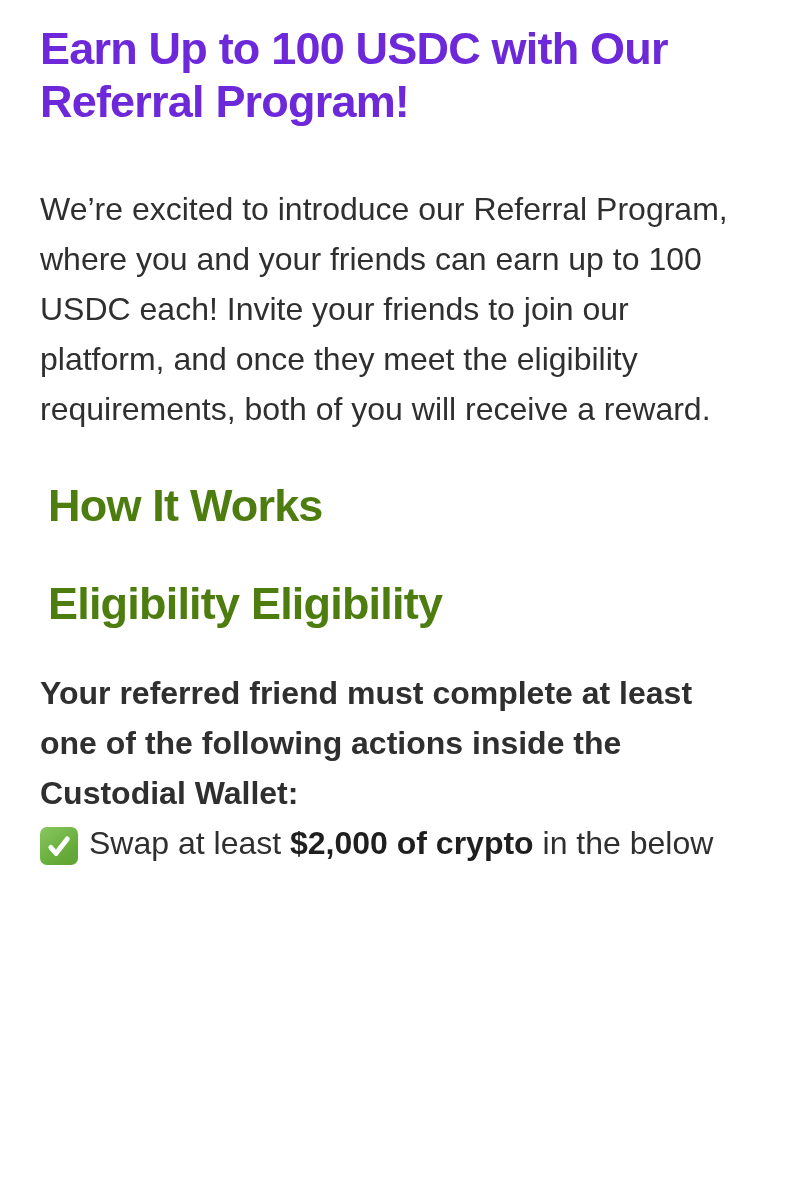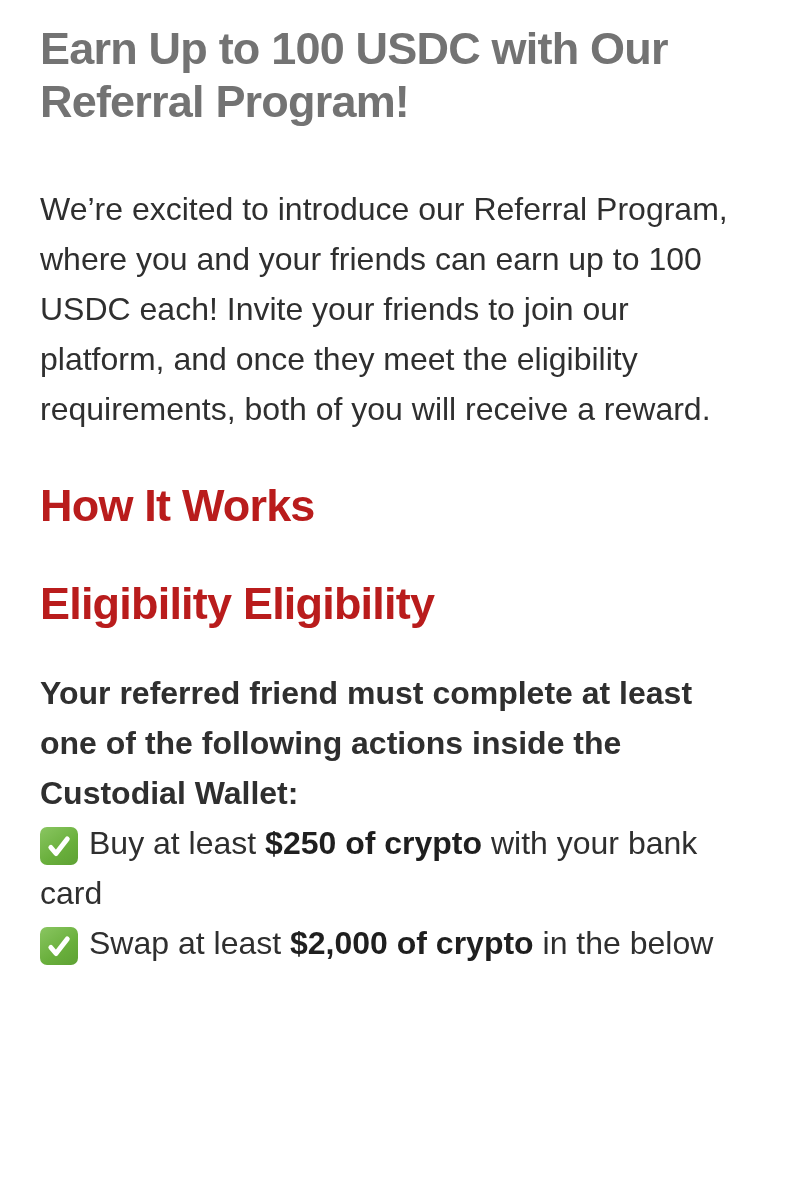--- a/index.html
+++ b/index.html
@@ -18,29 +18,29 @@
     box-sizing: content-box;
     width: 700px;
     padding: 20px 60px 0 40px;
   }
   h1 {
     margin: 2px 0 0 0;
     font-size: 45px;
     line-height: 53px;
     font-weight: 700;
     letter-spacing: -0.8px;
-    color: #737373;
+    color: #6d28d9;
   }
   h2 {
-    margin: 46px 0 0 0;
+    margin: 46px 0 0 8px;
     font-size: 45px;
     line-height: 52px;
     font-weight: 700;
     letter-spacing: -0.8px;
-    color: #b91c1c;
+    color: #4d7c0f;
   }
   p.body {
     margin: 56px 0 0 0;
     font-size: 32px;
     line-height: 50px;
     font-weight: 400;
     color: #2f2f2f;
   }
   p.body.tight {
     margin-top: 38px;
@@ -85,25 +85,20 @@
 
   <h2>How It Works</h2>
 
 
   <h2>Eligibility Eligibility</h2>
 
   <p class="body tight">Your referred friend must complete at least one of the following actions inside the Custodial Wallet:</p>
 
   <div class="checklist">
 
-    <p class="check-item"><span class="check-icon">
-          <svg viewBox="0 0 24 24" width="30" height="30" aria-hidden="true">
-            <path d="M5.5 13.2 L9.6 18 L18.6 6.4" fill="none" stroke="#ffffff" stroke-width="4" stroke-linecap="round" stroke-linejoin="round"></path>
-          </svg>
-        </span><span>Buy at least </span><strong>$250 of crypto</strong><span> with your bank card</span></p>
 
     <p class="check-item"><span class="check-icon">
           <svg viewBox="0 0 24 24" width="30" height="30" aria-hidden="true">
             <path d="M5.5 13.2 L9.6 18 L18.6 6.4" fill="none" stroke="#ffffff" stroke-width="4" stroke-linecap="round" stroke-linejoin="round"></path>
           </svg>
         </span><span>Swap at least </span><strong>$2,000 of crypto</strong><span> in the below</span></p>
 
   </div>
 
 </main>

